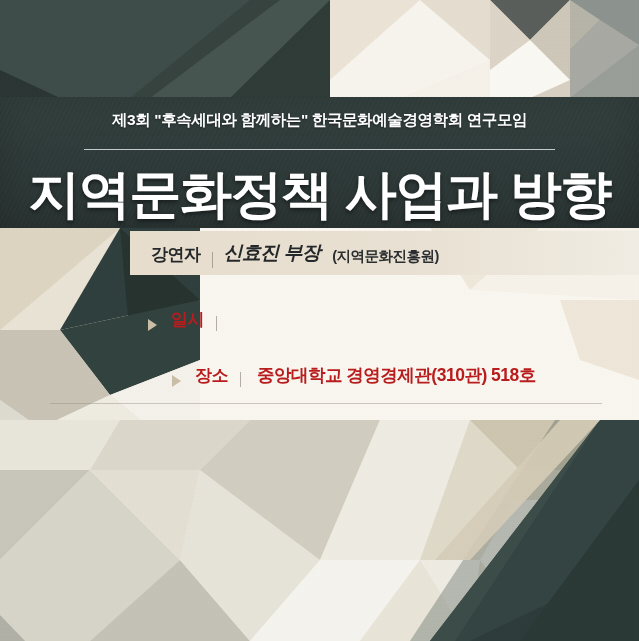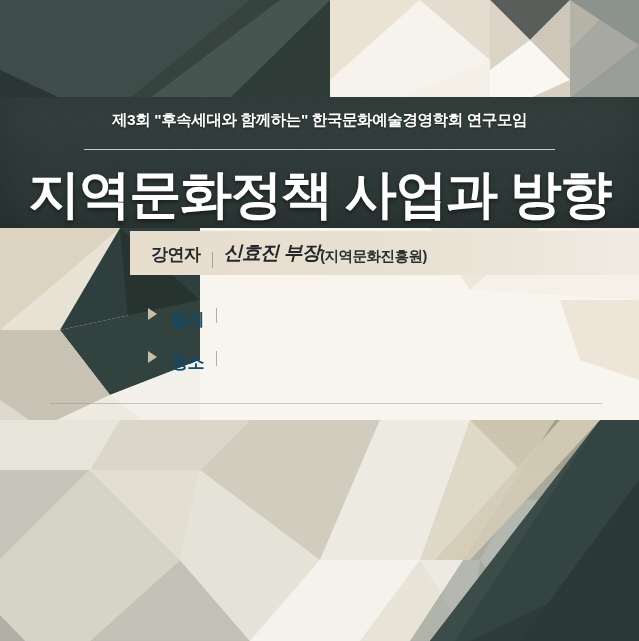--- a/index.html
+++ b/index.html
@@ -76,30 +76,30 @@
     display:flex;align-items:flex-end;
     white-space:nowrap;
     color:#25282a;
   }
   .sp-label{font-size:17px;font-weight:bold;letter-spacing:-.5px;}
   .sp-sep{
     display:inline-block;width:1px;height:16px;background:#a9a298;
     margin:0 11px;position:relative;top:2px;
   }
   .sp-name{font-size:19px;font-weight:bold;letter-spacing:-.6px;font-style:italic;}
-  .sp-org{font-size:14.5px;font-weight:bold;letter-spacing:-.5px;color:#2b2e30;}
+  .sp-org{font-size:14.5px;font-weight:bold;letter-spacing:-.5px;margin-left:12px;color:#2b2e30;}
 
   
   .detail-row{
     position:absolute;left:148px;
-    display:flex;align-items:flex-start;
-    white-space:nowrap;color:#0c4a6e;
+    display:flex;align-items:flex-end;
+    white-space:nowrap;color:#b91c1c;
   }
   .row-date{top:308px;}
-  .row-place{top:351px;}
+  .row-place{top:363px;margin-left:24px;}
   .bullet{
     width:0;height:0;
     border-left:9px solid #c9bda6;
     border-top:6px solid transparent;
     border-bottom:6px solid transparent;
     margin-right:14px;
     flex:none;
   }
   .d-label{font-size:17px;font-weight:bold;letter-spacing:-.5px;}
   .d-sep{
@@ -218,20 +218,21 @@
   <div class="detail-row row-date">
     <span class="bullet"></span>
     <span class="d-label">일시</span>
     <span class="d-sep"></span>
   </div>
 
   <div class="detail-row row-place">
     <span class="bullet"></span>
     <span class="d-label">장소</span>
     <span class="d-sep"></span>
+    <span class="d-value">중앙대학교 경영경제관(310관) 518호</span>
   </div>
 
   <div class="soft-rule"></div>
 
   <div class="footer">
 
     
 
     
 

